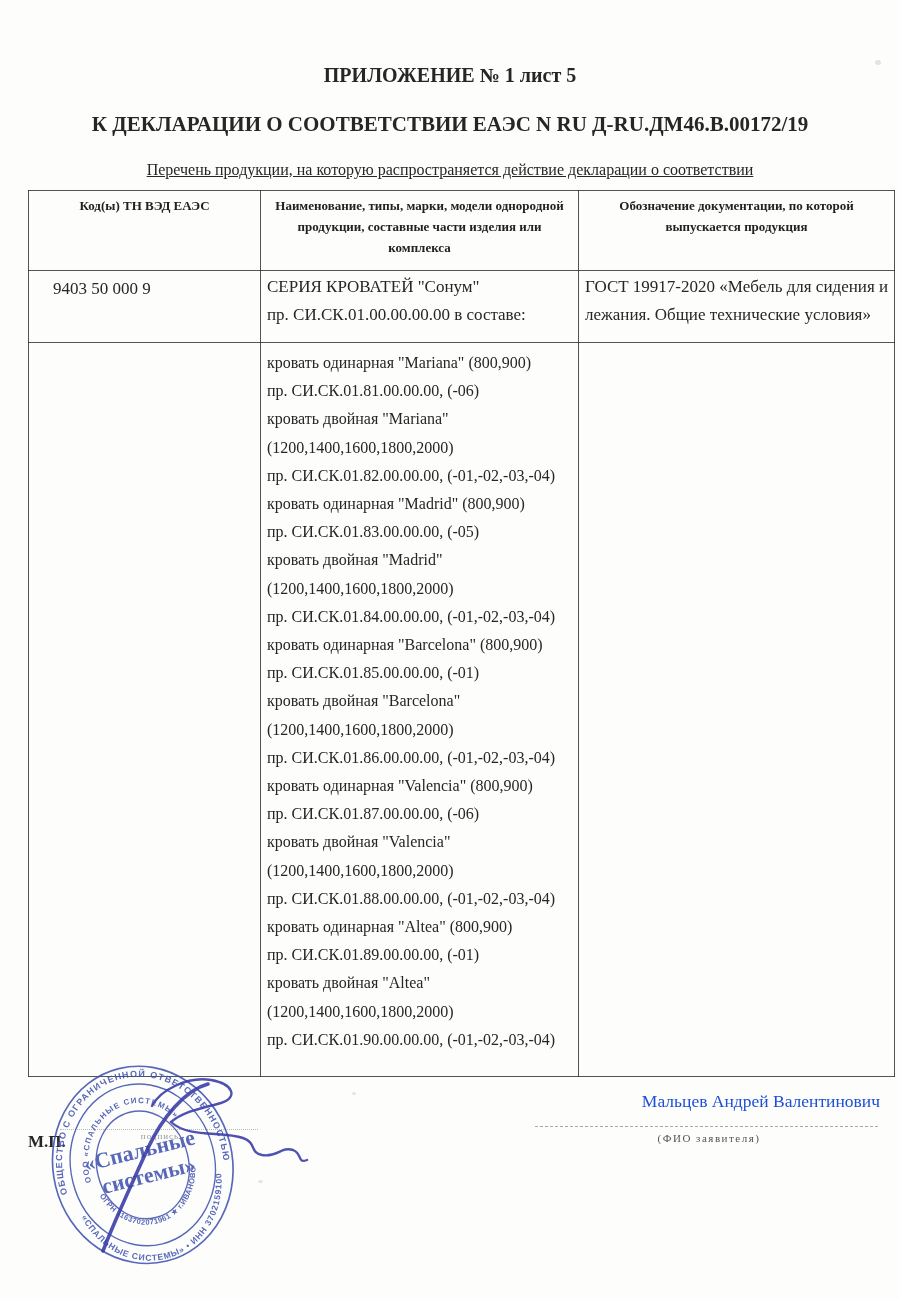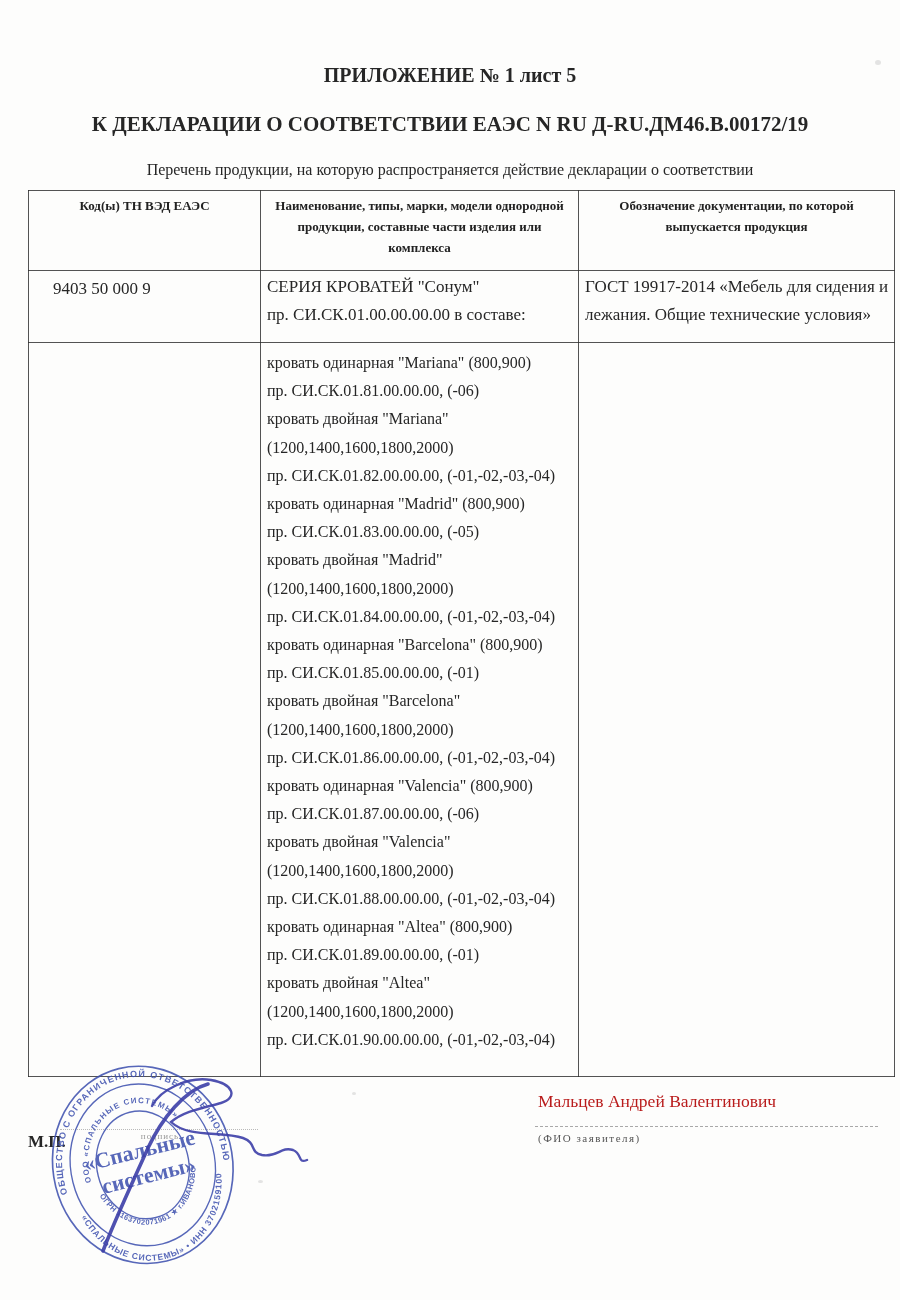--- a/index.html
+++ b/index.html
@@ -5,21 +5,21 @@
   html,body { margin:0; padding:0; background:#e8e8e8; }
   .page {
     position:relative; width:900px; height:1300px; margin:0 auto;
     background:#fdfdfc; overflow:hidden;
     font-family:"Liberation Serif", serif; color:#262626;
   }
   .centered { position:absolute; left:0; width:900px; text-align:center; }
   .title1 { top:28px;  font-size:22px; font-weight:bold; letter-spacing:.3px; }
   .title2 { top:64px;  font-size:20px; font-weight:bold; }
   .title3 { top:112px;  font-size:21px; font-weight:bold; }
-  .tcaption { top:161px; font-size:16px; }
+  .tcaption { top:161px; font-size:16px;text-decoration:underline; }
 
   table.products {
     position:absolute; left:28px; top:190px; width:866px;
     border-collapse:collapse; table-layout:fixed;
   }
   table.products td {
     border:1.6px solid rgba(45,45,45,.82);
     vertical-align:top; padding:0; overflow:hidden;
   }
   tr.hdr td {
@@ -30,23 +30,23 @@
   tr.r2 td { height:727px; font-size:16px; line-height:28.2px; padding:6px 6px 0 6px; }
   .code-cell { font-size:17px; padding:4px 24px !important; }
   .lines div { white-space:nowrap; }
   .doc-cell div { white-space:nowrap; }
 
   
   .mp { position:absolute; left:28px; top:1132px; font-size:17px; font-weight:bold; z-index:1; }
   .sig-dotted { position:absolute; left:60px; top:1129px; width:198px; border-top:1.5px dotted #b9b9b9; z-index:0; }
   .sig-caption { position:absolute; left:100px; top:1131px; width:120px; text-align:center;
                  font-size:9px; color:#979797; letter-spacing:1px; z-index:0; }
-  .fio-name { position:absolute; left:538px; top:1091px; width:342px; text-align:left; font-size:17.5px; color:#b91c1c; }
+  .fio-name { position:absolute; left:538px; top:1091px; width:342px; text-align:right; font-size:17.5px; color:#1d4ed8; }
   .fio-line { position:absolute; left:535px; top:1126px; width:343px; border-top:1.5px dashed #a8a8a8; }
-  .fio-caption { position:absolute; left:538px; top:1132px; width:342px; 
+  .fio-caption { position:absolute; left:538px; top:1132px; width:342px; text-align:center;
                  font-size:11px; color:#565656; letter-spacing:1.5px; }
 
   .stamp-svg { position:absolute; left:22px; top:1048px; width:252px; height:240px;
                filter:blur(.35px); opacity:.93; z-index:2; }
   .signature-svg { position:absolute; left:80px; top:1068px; width:240px; height:195px; z-index:3; }
 
   
   .speck { position:absolute; border-radius:50%; background:#c9c9c9; opacity:.5; }
 </style>
 </head>
@@ -70,21 +70,21 @@
       <td>Наименование, типы, марки, модели однородной продукции, составные части изделия или комплекса</td>
       <td>Обозначение документации, по которой выпускается продукция</td>
     </tr>
     <tr class="r1">
       <td class="code-cell">9403 50 000 9</td>
       <td class="lines">
             <div>СЕРИЯ КРОВАТЕЙ "Сонум"</div>
             <div>пр. СИ.СК.01.00.00.00.00 в составе:</div>
           </td>
       <td class="doc-cell">
-            <div>ГОСТ 19917-2014 «Мебель для сидения и</div>
+            <div>ГОСТ 19917-2020 «Мебель для сидения и</div>
             <div>лежания. Общие технические условия»</div>
           </td>
     </tr>
     <tr class="r2">
       <td></td>
       <td class="lines">
             <div>кровать одинарная "Mariana" (800,900)</div>
             <div>пр. СИ.СК.01.81.00.00.00, (-06)</div>
             <div>кровать двойная "Mariana"</div>
             <div>(1200,1400,1600,1800,2000)</div>

